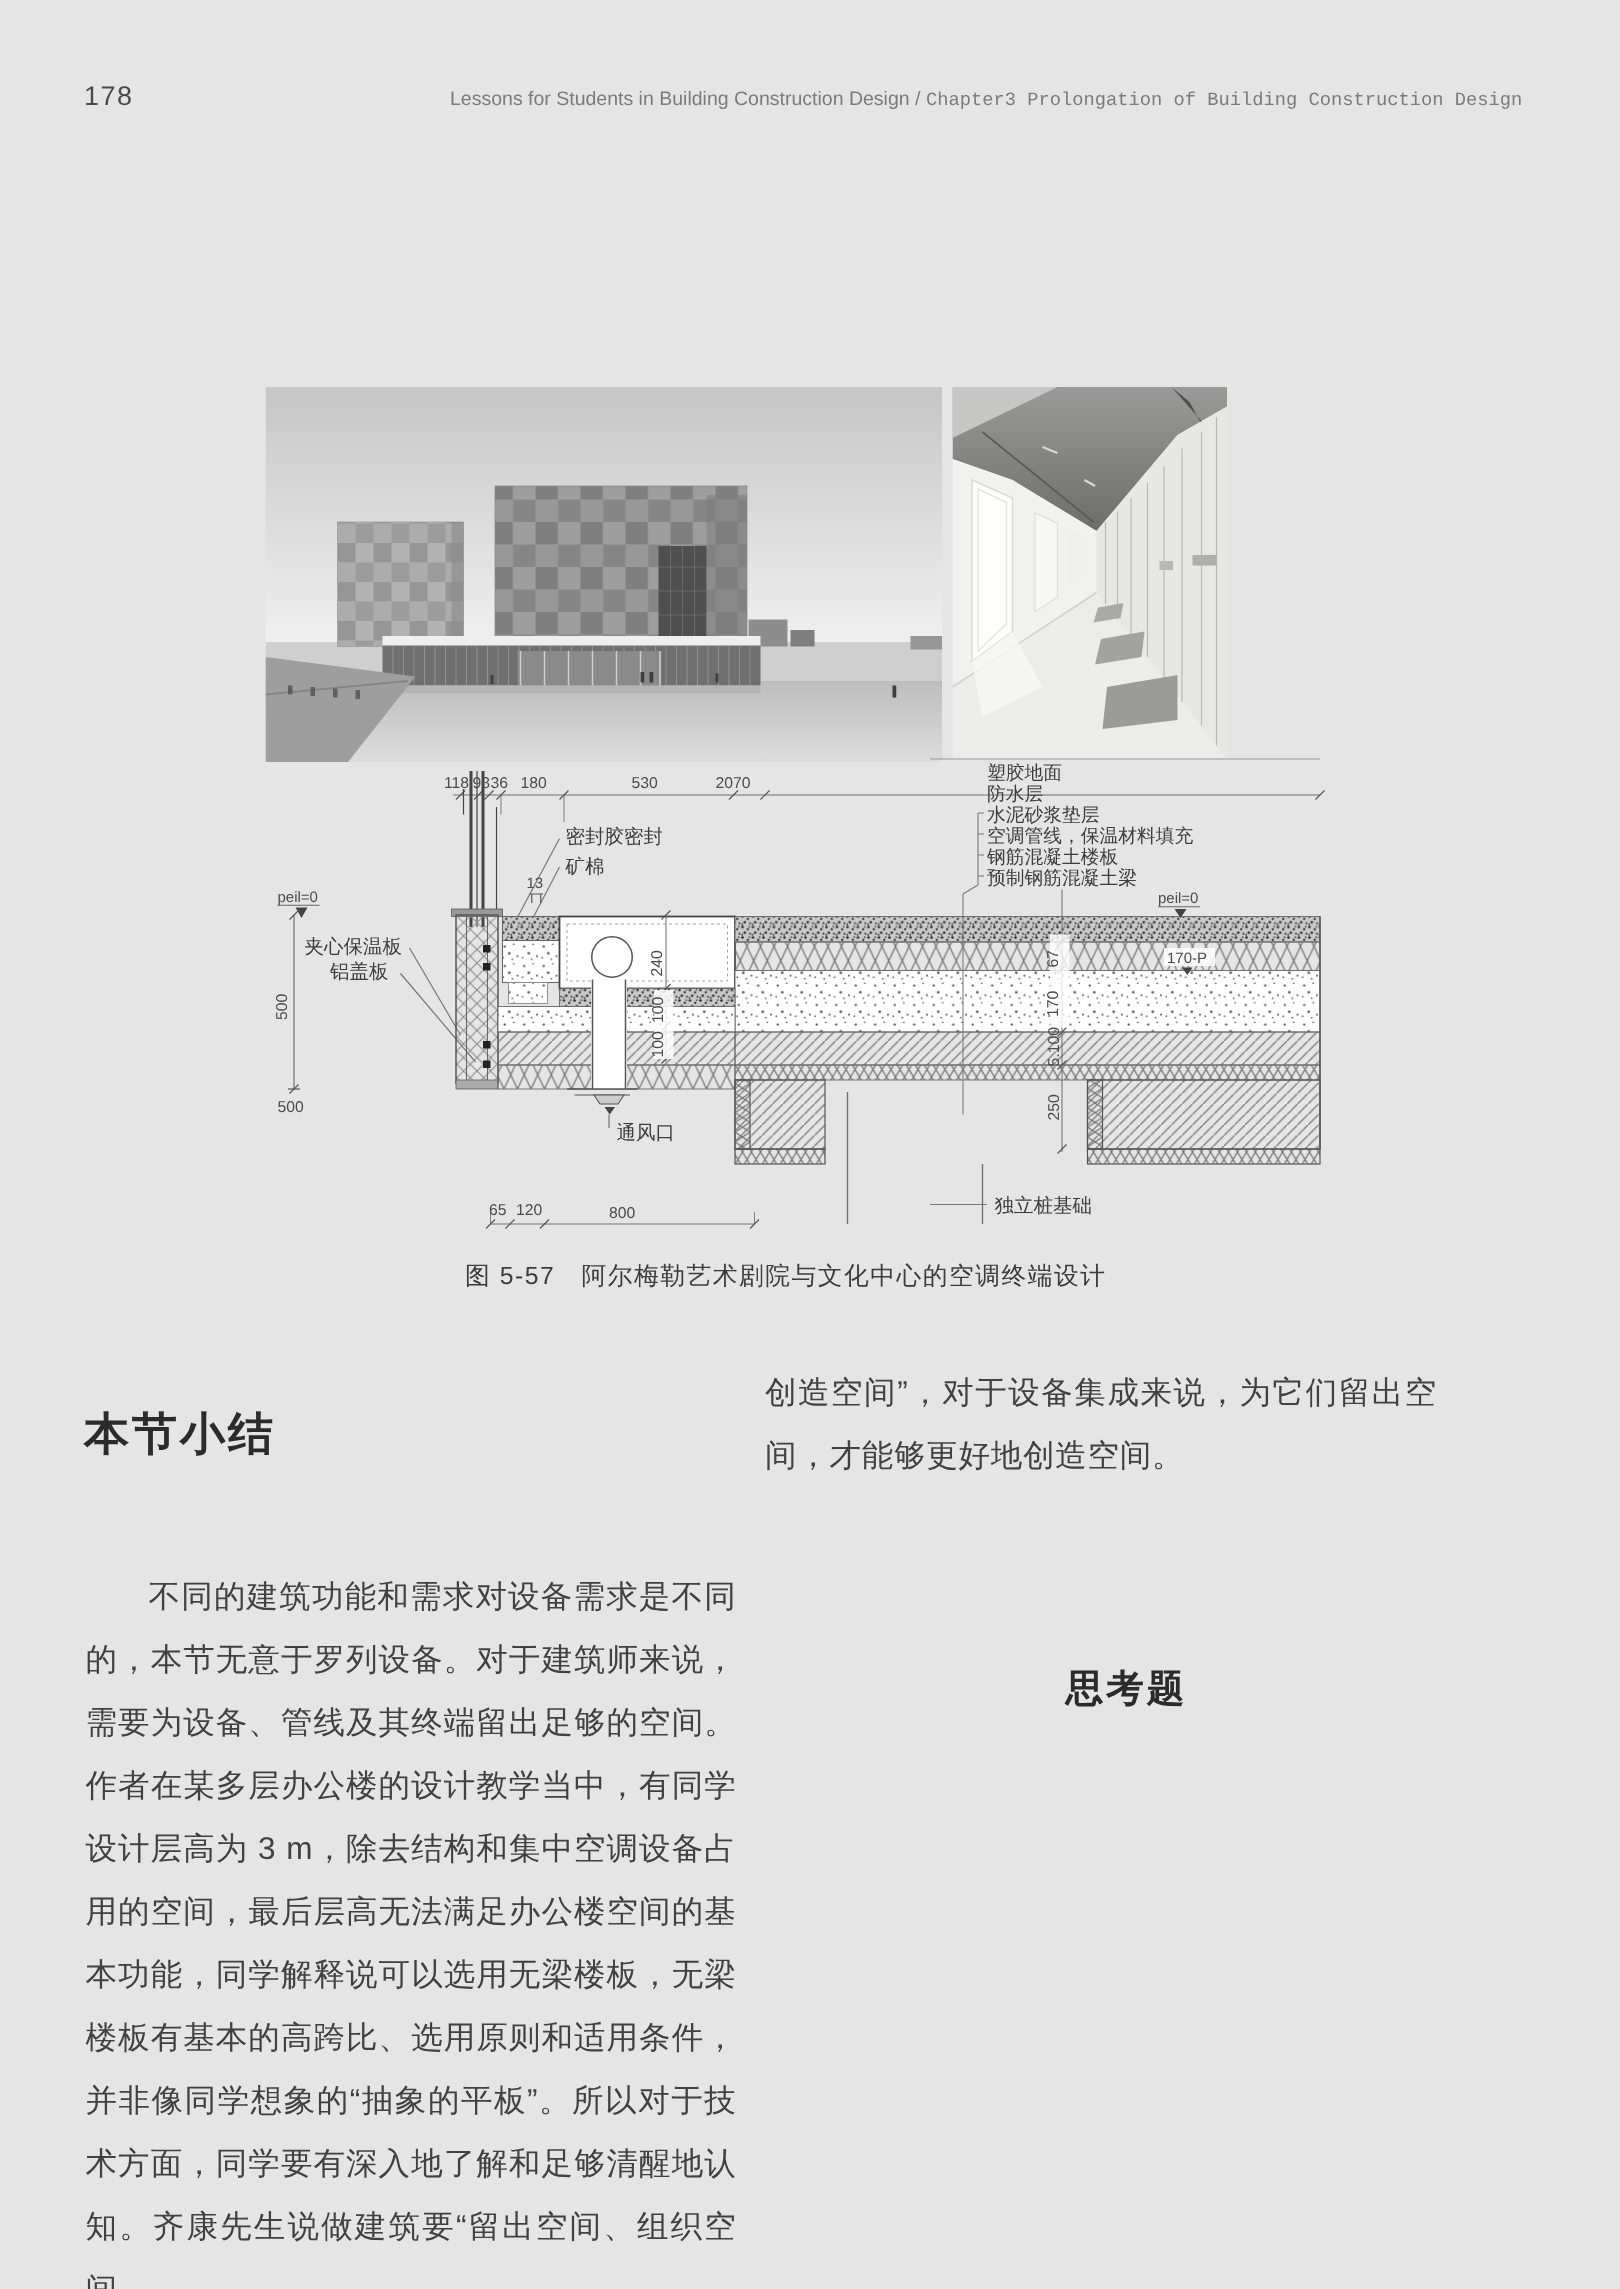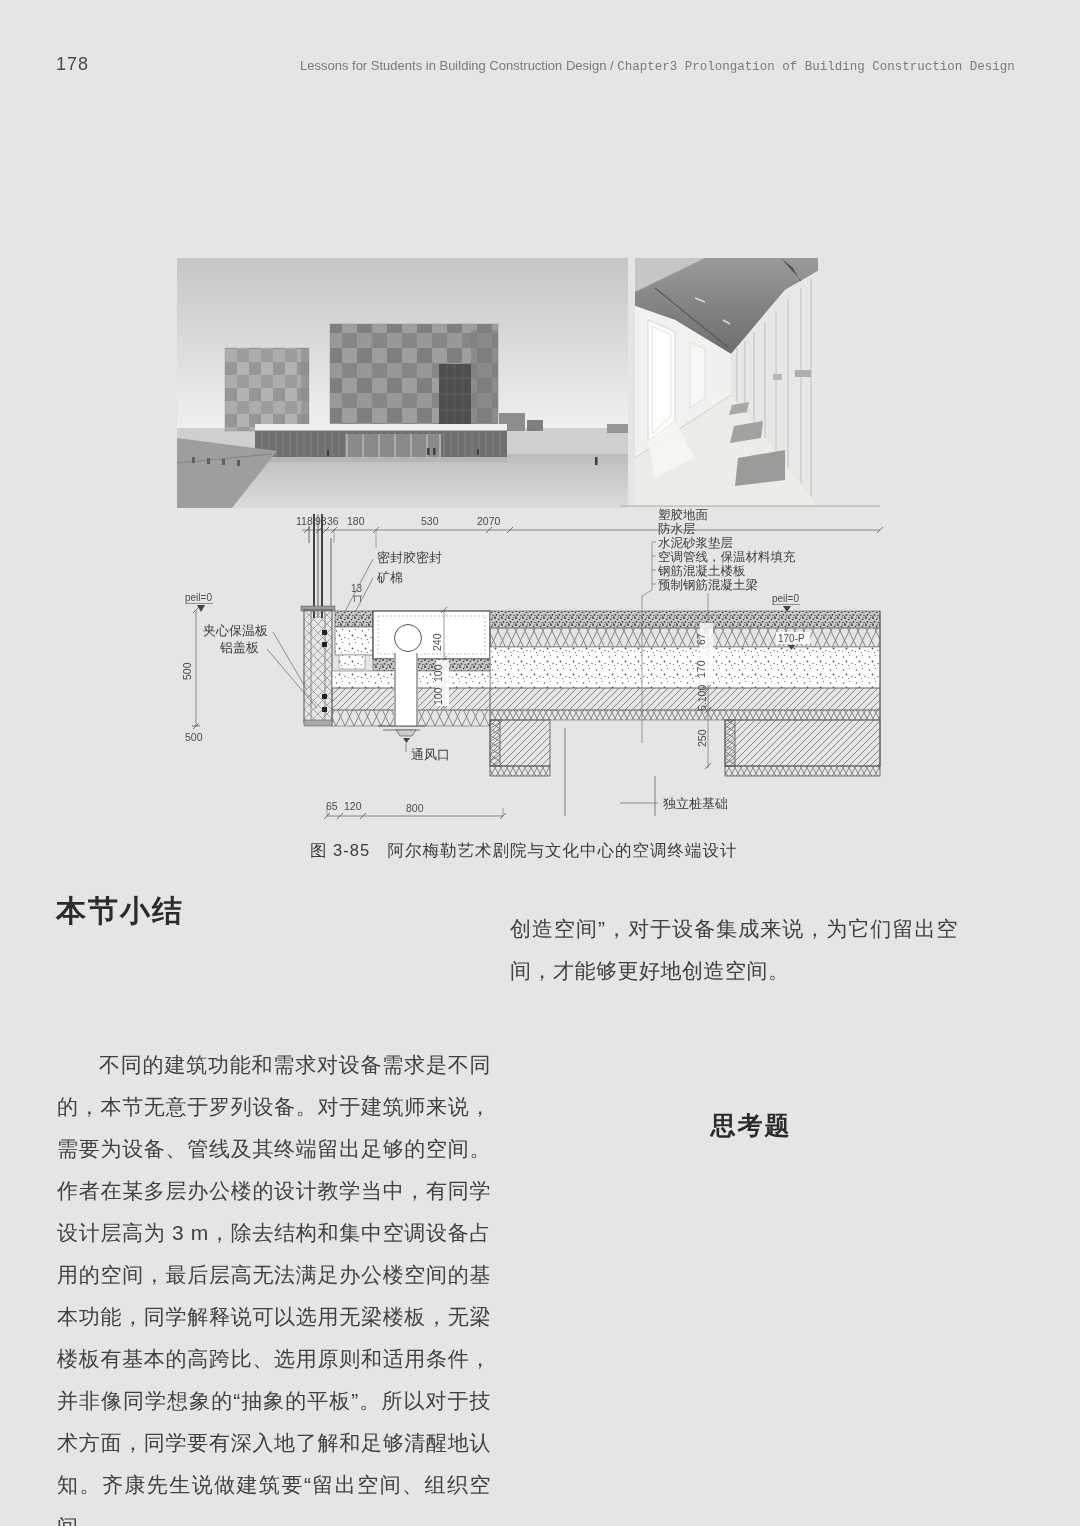--- a/index.html
+++ b/index.html
@@ -5,21 +5,21 @@
   html,body{margin:0;padding:0;background:#fdfdfc;}
   .page{position:relative;width:1080px;height:1526px;background:#e5e5e5;overflow:hidden;
         font-family:"Liberation Sans","DejaVu Sans",sans-serif;color:#3e3e3e;}
   .abs{position:absolute;}
   .pageno{left:56px;top:54px;font-size:18px;color:#4a4a4a;letter-spacing:1px;}
   .htitle{left:300px;top:58px;width:660px;font-size:13px;color:#7b7b7b;white-space:nowrap;}
   .htitle .chap{font-family:"Liberation Mono","DejaVu Sans Mono",monospace;font-size:12.5px;}
   .caption{left:310px;top:840px;font-size:16.5px;color:#3c3c3c;letter-spacing:1px;}
   .par{font-size:21px;line-height:42px;color:#414141;text-align:justify;letter-spacing:0.5px;}
   .indent{text-indent:42px;}
-  .sum-h{left:56px;top:891px;font-size:30px;font-weight:bold;color:#2b2b2b;letter-spacing:2px;margin:0;}
+  .sum-h{left:56px;top:936px;font-size:30px;font-weight:bold;color:#2b2b2b;letter-spacing:2px;margin:0;}
   .q-h{left:510px;top:1092px;width:448px;text-align:center;font-size:25px;font-weight:bold;color:#2b2b2b;letter-spacing:2px;margin:17px;}
   svg text{font-family:"Liberation Sans","DejaVu Sans",sans-serif;fill:#3e3e3e;}
   svg .dim{font-size:10.5px;fill:#4c4c4c;}
   svg .lbl{font-size:13px;fill:#3c3c3c;}
   svg .lyr{font-size:12.5px;fill:#3c3c3c;}
   svg .sm{font-size:10px;fill:#4c4c4c;}
 </style>
 </head>
 <body>
 
@@ -334,21 +334,21 @@
       <line x1="162" y1="318" x2="338" y2="318" stroke="#707070" stroke-width="0.8"></line>
       <path d="M159,321 L165,315 M172,321 L178,315 M195,321 L201,315 M335,321 L341,315" stroke="#555" stroke-width="0.8"></path>
       <line x1="162" y1="318" x2="162" y2="310" stroke="#707070" stroke-width="0.6"></line>
       <line x1="338" y1="318" x2="338" y2="310" stroke="#707070" stroke-width="0.6"></line>
       <text class="dim" x="161" y="312">65</text>
       <text class="dim" x="179" y="312">120</text>
       <text class="dim" x="241" y="314">800</text>
     </g>
   </svg>
 
-  <div class="abs caption">图 3-85　阿尔梅勒艺术剧院与文化中心的空调终端设计</div>
+  <div class="abs caption">图 5-57　阿尔梅勒艺术剧院与文化中心的空调终端设计</div>
 
   <h2 class="abs sum-h">本节小结</h2>
   <p class="abs par indent" style="left:57px;top:1044px;width:434px;margin:0;">不同的建筑功能和需求对设备需求是不同的，本节无意于罗列设备。对于建筑师来说，需要为设备、管线及其终端留出足够的空间。作者在某多层办公楼的设计教学当中，有同学设计层高为 3 m，除去结构和集中空调设备占用的空间，最后层高无法满足办公楼空间的基本功能，同学解释说可以选用无梁楼板，无梁楼板有基本的高跨比、选用原则和适用条件，并非像同学想象的“抽象的平板”。所以对于技术方面，同学要有深入地了解和足够清醒地认知。齐康先生说做建筑要“留出空间、组织空间、</p>
   <p class="abs par" style="left:510px;top:908px;width:448px;margin:0;">创造空间”，对于设备集成来说，为它们留出空间，才能够更好地创造空间。</p>
 
   <h3 class="abs q-h">思考题</h3>
 
 </div>
 
 </body></html>

